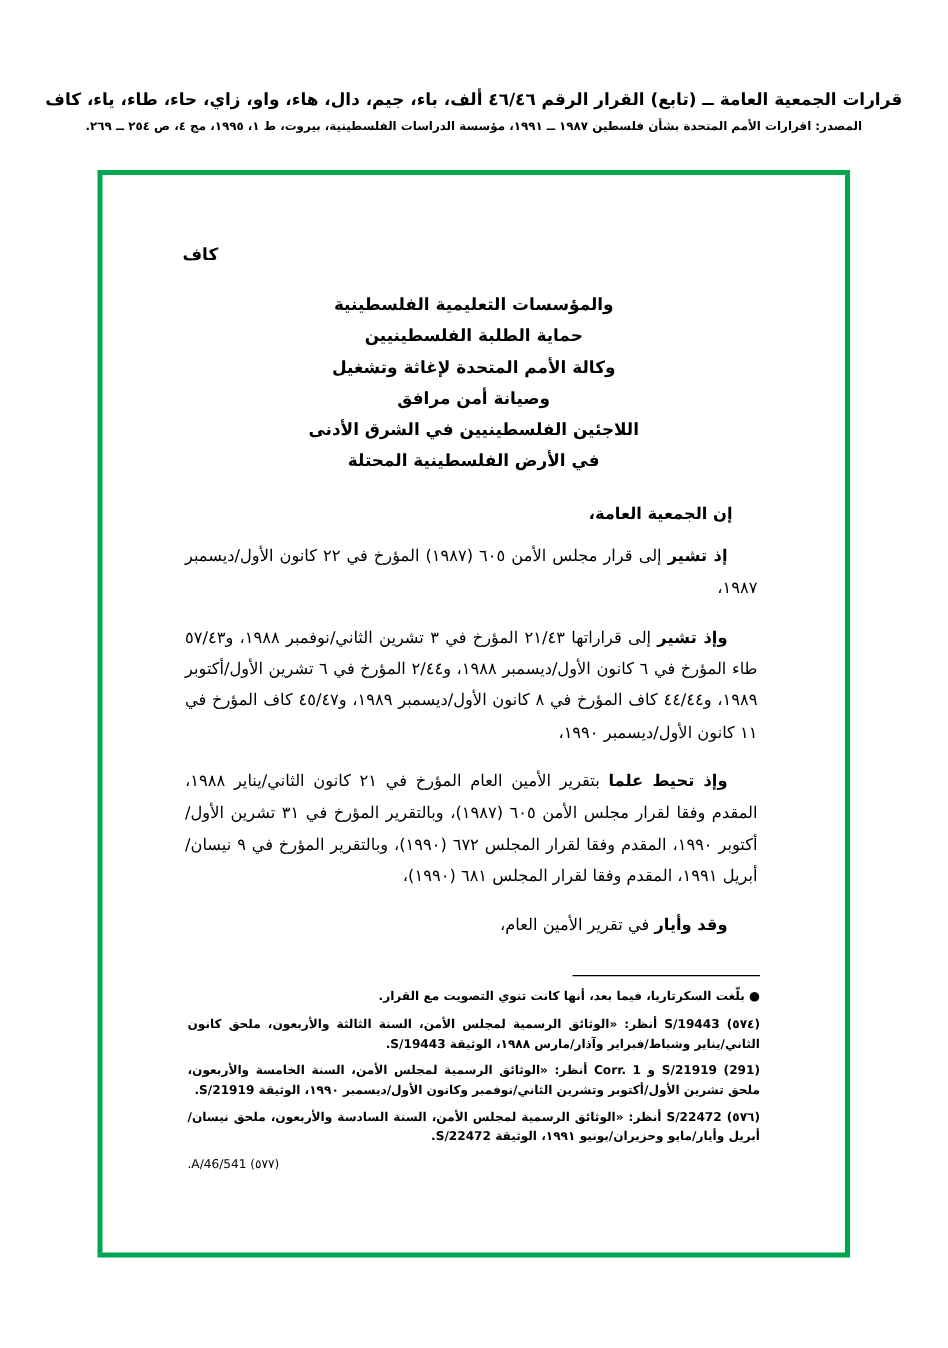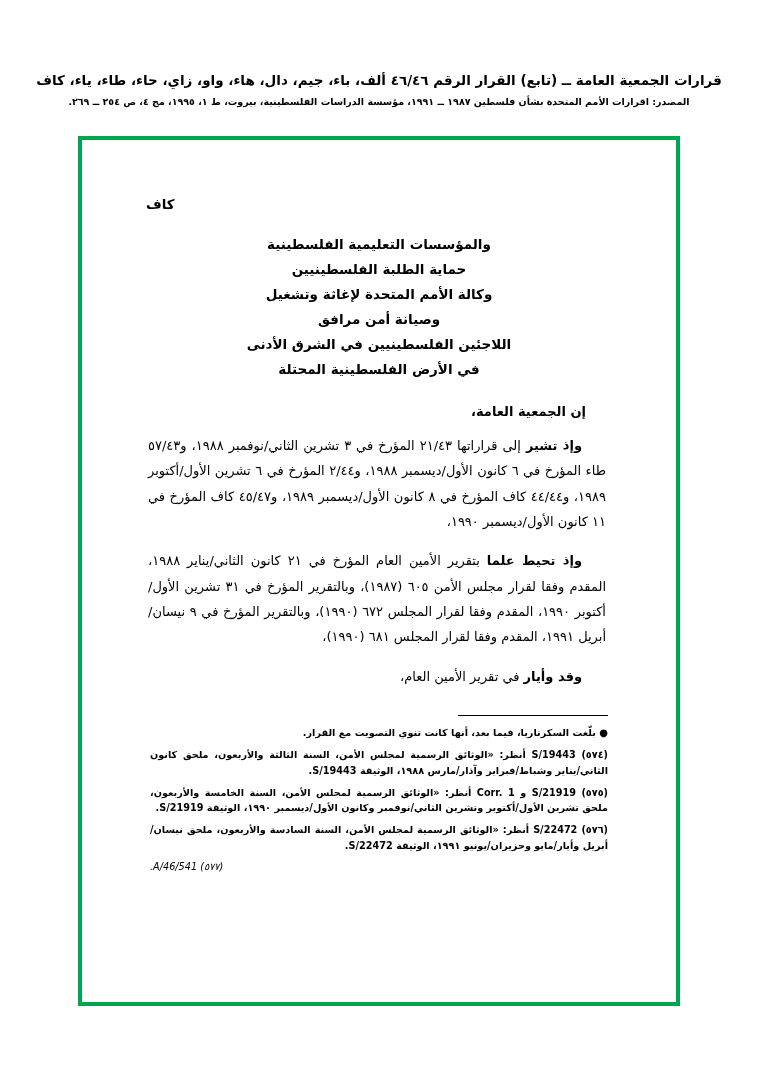--- a/index.html
+++ b/index.html
@@ -119,21 +119,20 @@
     margin-bottom: 6px;
     text-align: justify;
     text-align-last: right;
     direction: rtl;
     font-weight: bold;
   }
   .fn-last {
     text-align: left;
     direction: rtl;
     margin-top: 2px;
-    font-style: italic;
   }
   .bullet-dot {
     font-size: 10px;
   }
   
   .page-number {
     position: absolute;
     top: 1020px;
     left: 0;
     right: 0;
@@ -162,37 +161,38 @@
         <div>والمؤسسات التعليمية الفلسطينية</div>
         <div>حماية الطلبة الفلسطينيين</div>
         <div>وكالة الأمم المتحدة لإغاثة وتشغيل</div>
         <div>وصيانة أمن مرافق</div>
         <div>اللاجئين الفلسطينيين في الشرق الأدنى</div>
         <div>في الأرض الفلسطينية المحتلة</div>
       </div>
 
       <div class="lead">إن الجمعية العامة،</div>
 
+      <p class="para"><span class="bold-lead">إذ تشير</span> إلى قرار مجلس الأمن ٦٠٥ (١٩٨٧) المؤرخ في ٢٢ كانون الأول/ديسمبر ١٩٨٧،</p>
       <p class="para"><span class="bold-lead">وإذ تشير</span> إلى قراراتها ٢١/٤٣ المؤرخ في ٣ تشرين الثاني/نوفمبر ١٩٨٨، و٥٧/٤٣ طاء المؤرخ في ٦ كانون الأول/ديسمبر ١٩٨٨، و٢/٤٤ المؤرخ في ٦ تشرين الأول/أكتوبر ١٩٨٩، و٤٤/٤٤ كاف المؤرخ في ٨ كانون الأول/ديسمبر ١٩٨٩، و٤٥/٤٧ كاف المؤرخ في ١١ كانون الأول/ديسمبر ١٩٩٠،</p>
       <p class="para"><span class="bold-lead">وإذ تحيط علما</span> بتقرير الأمين العام المؤرخ في ٢١ كانون الثاني/يناير ١٩٨٨، المقدم وفقا لقرار مجلس الأمن ٦٠٥ (١٩٨٧)، وبالتقرير المؤرخ في ٣١ تشرين الأول/أكتوبر ١٩٩٠، المقدم وفقا لقرار المجلس ٦٧٢ (١٩٩٠)، وبالتقرير المؤرخ في ٩ نيسان/أبريل ١٩٩١، المقدم وفقا لقرار المجلس ٦٨١ (١٩٩٠)،</p>
       <p class="para"><span class="bold-lead">وقد وأيار</span> في تقرير الأمين العام،</p>
 
       <div class="fn-rule"></div>
 
       <div class="footnotes">
         <div class="fn">
           <span class="bullet-dot">●</span>
           <span>بلّغت السكرتاريا، فيما بعد، أنها كانت تنوي التصويت مع القرار.</span>
         </div>
         <div class="fn">
           <span>(٥٧٤)</span>
           <span>S/19443 أنظر: «الوثائق الرسمية لمجلس الأمن، السنة الثالثة والأربعون، ملحق كانون الثاني/يناير وشباط/فبراير وآذار/مارس ١٩٨٨، الوثيقة S/19443.</span>
         </div>
         <div class="fn">
-          <span>(٥٧٥)</span>
+          <span>(291)</span>
           <span>S/21919 و Corr. 1 أنظر: «الوثائق الرسمية لمجلس الأمن، السنة الخامسة والأربعون، ملحق تشرين الأول/أكتوبر وتشرين الثاني/نوفمبر وكانون الأول/ديسمبر ١٩٩٠، الوثيقة S/21919.</span>
         </div>
         <div class="fn">
           <span>(٥٧٦)</span>
           <span>S/22472 أنظر: «الوثائق الرسمية لمجلس الأمن، السنة السادسة والأربعون، ملحق نيسان/أبريل وأيار/مايو وحزيران/يونيو ١٩٩١، الوثيقة S/22472.</span>
         </div>
         <div class="fn-last">
           <span>(٥٧٧)</span>
           <span>A/46/541.</span>
         </div>

